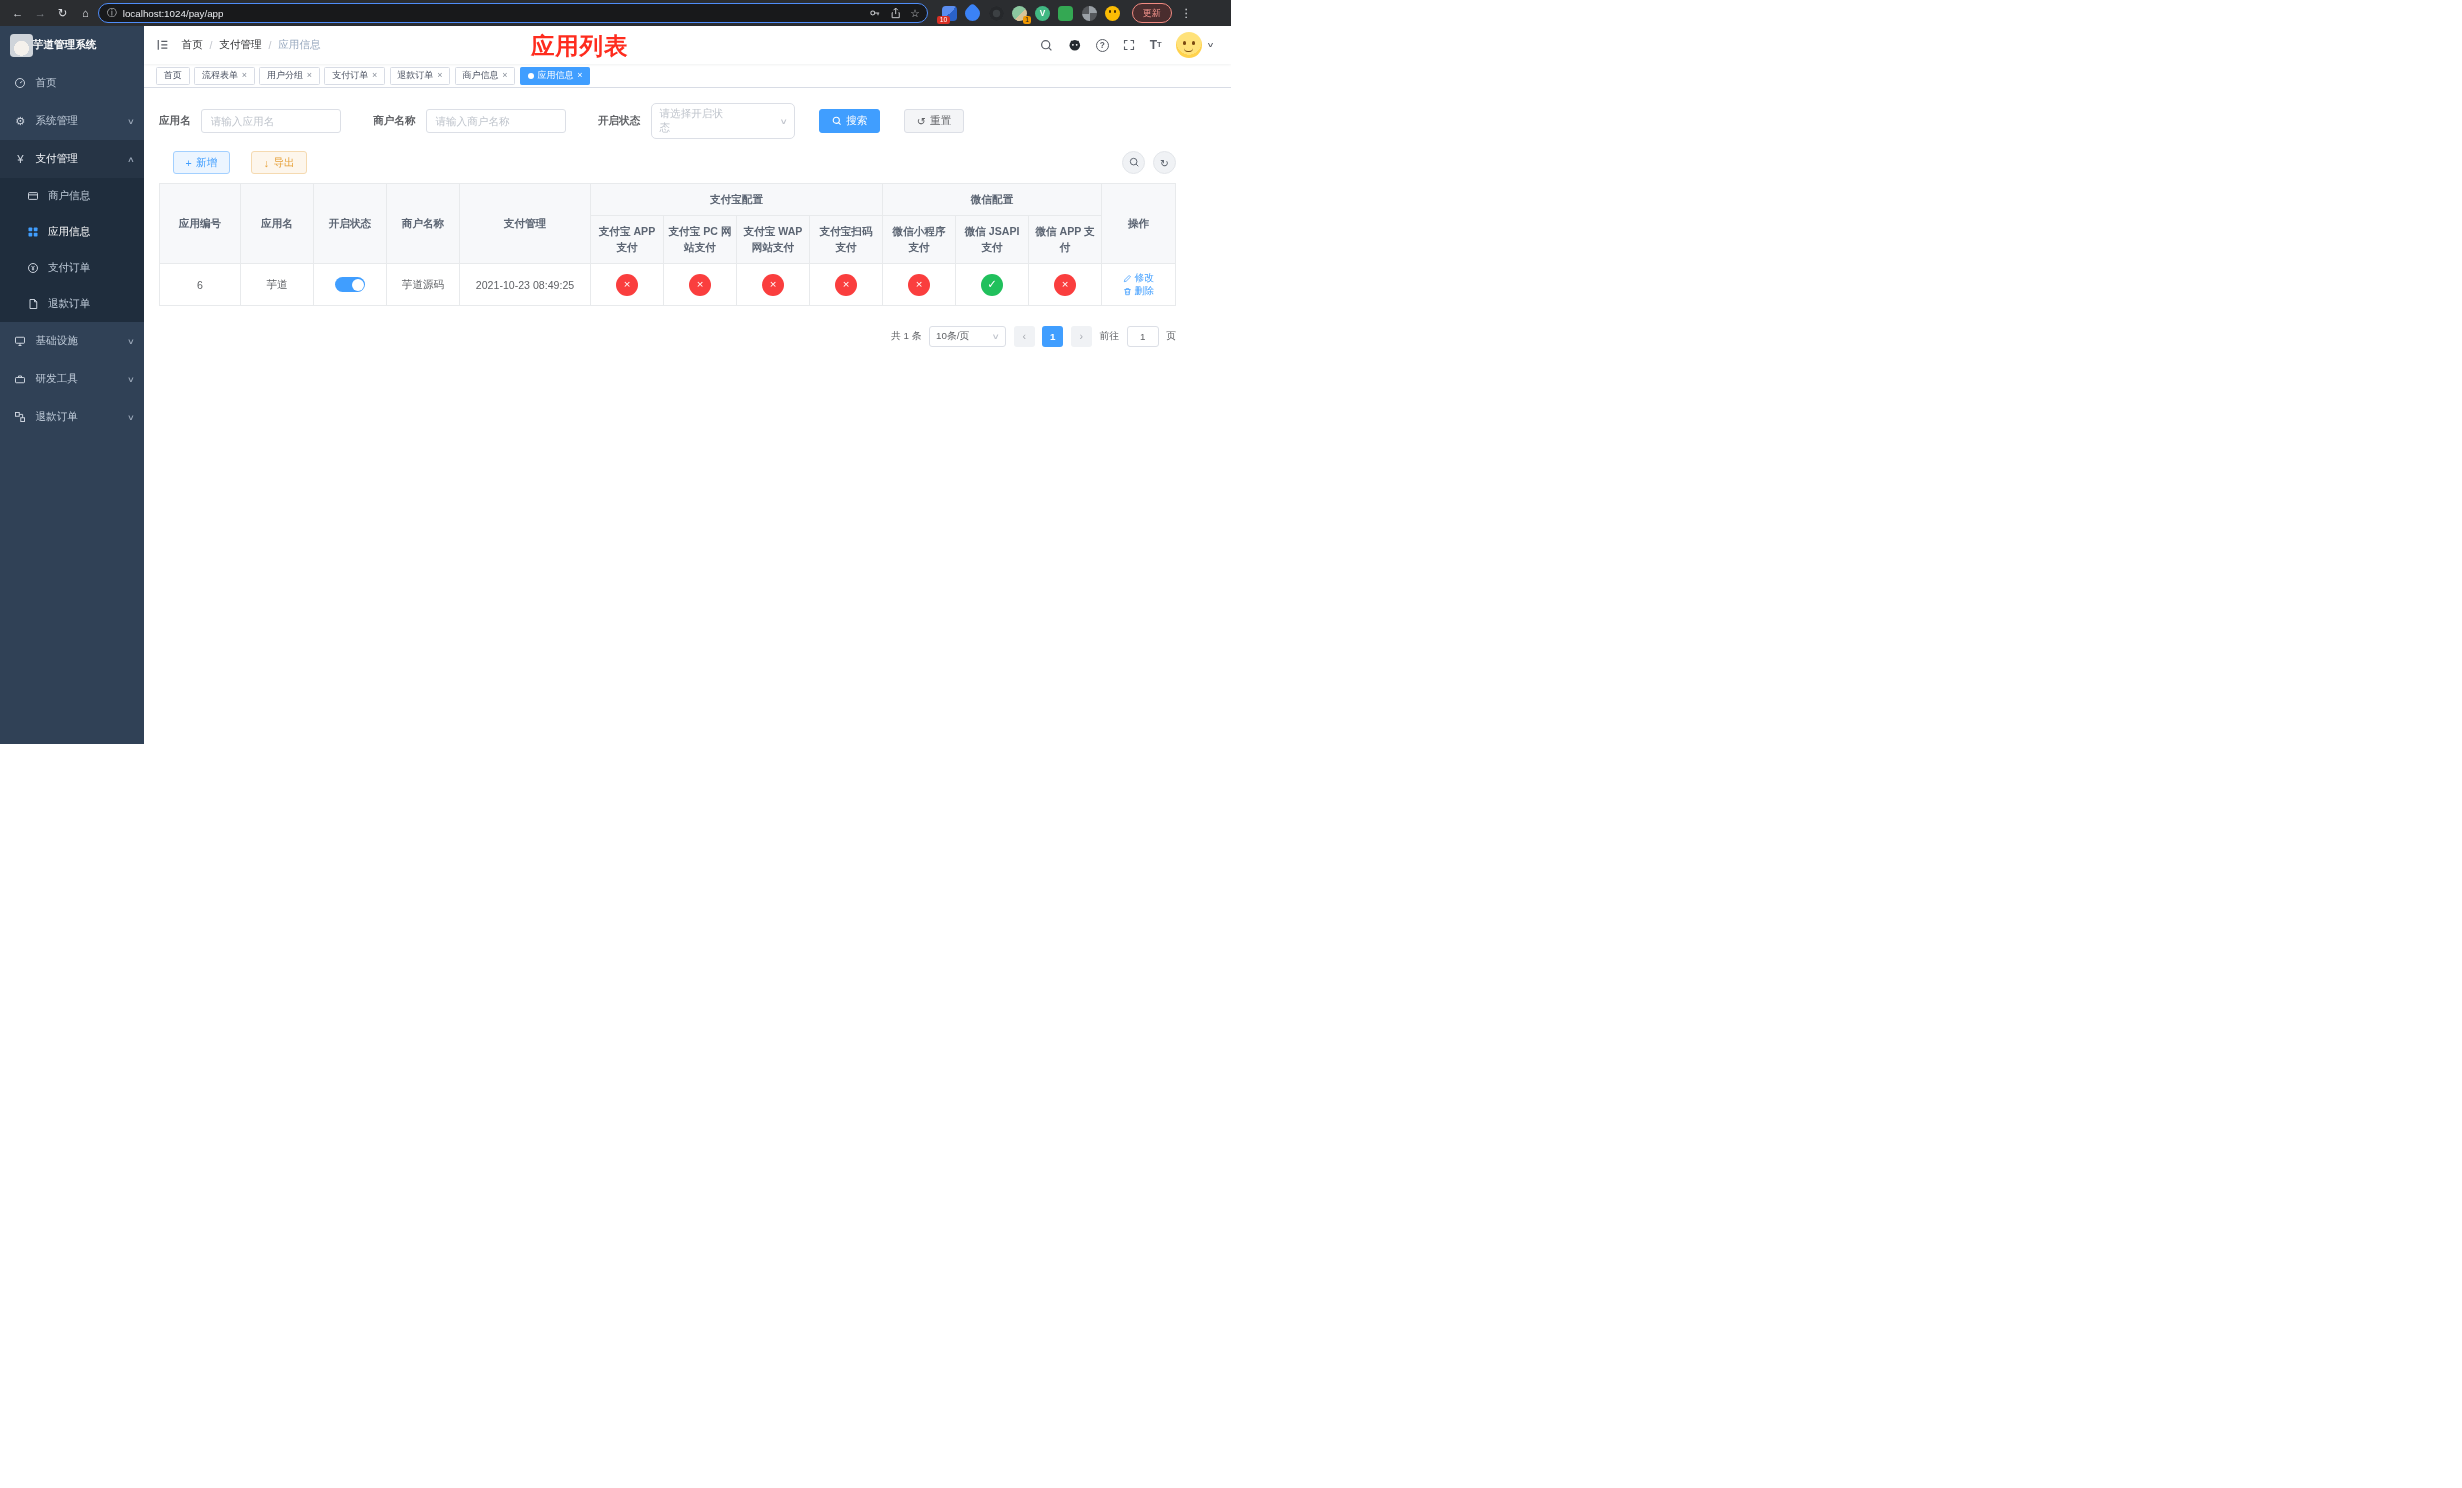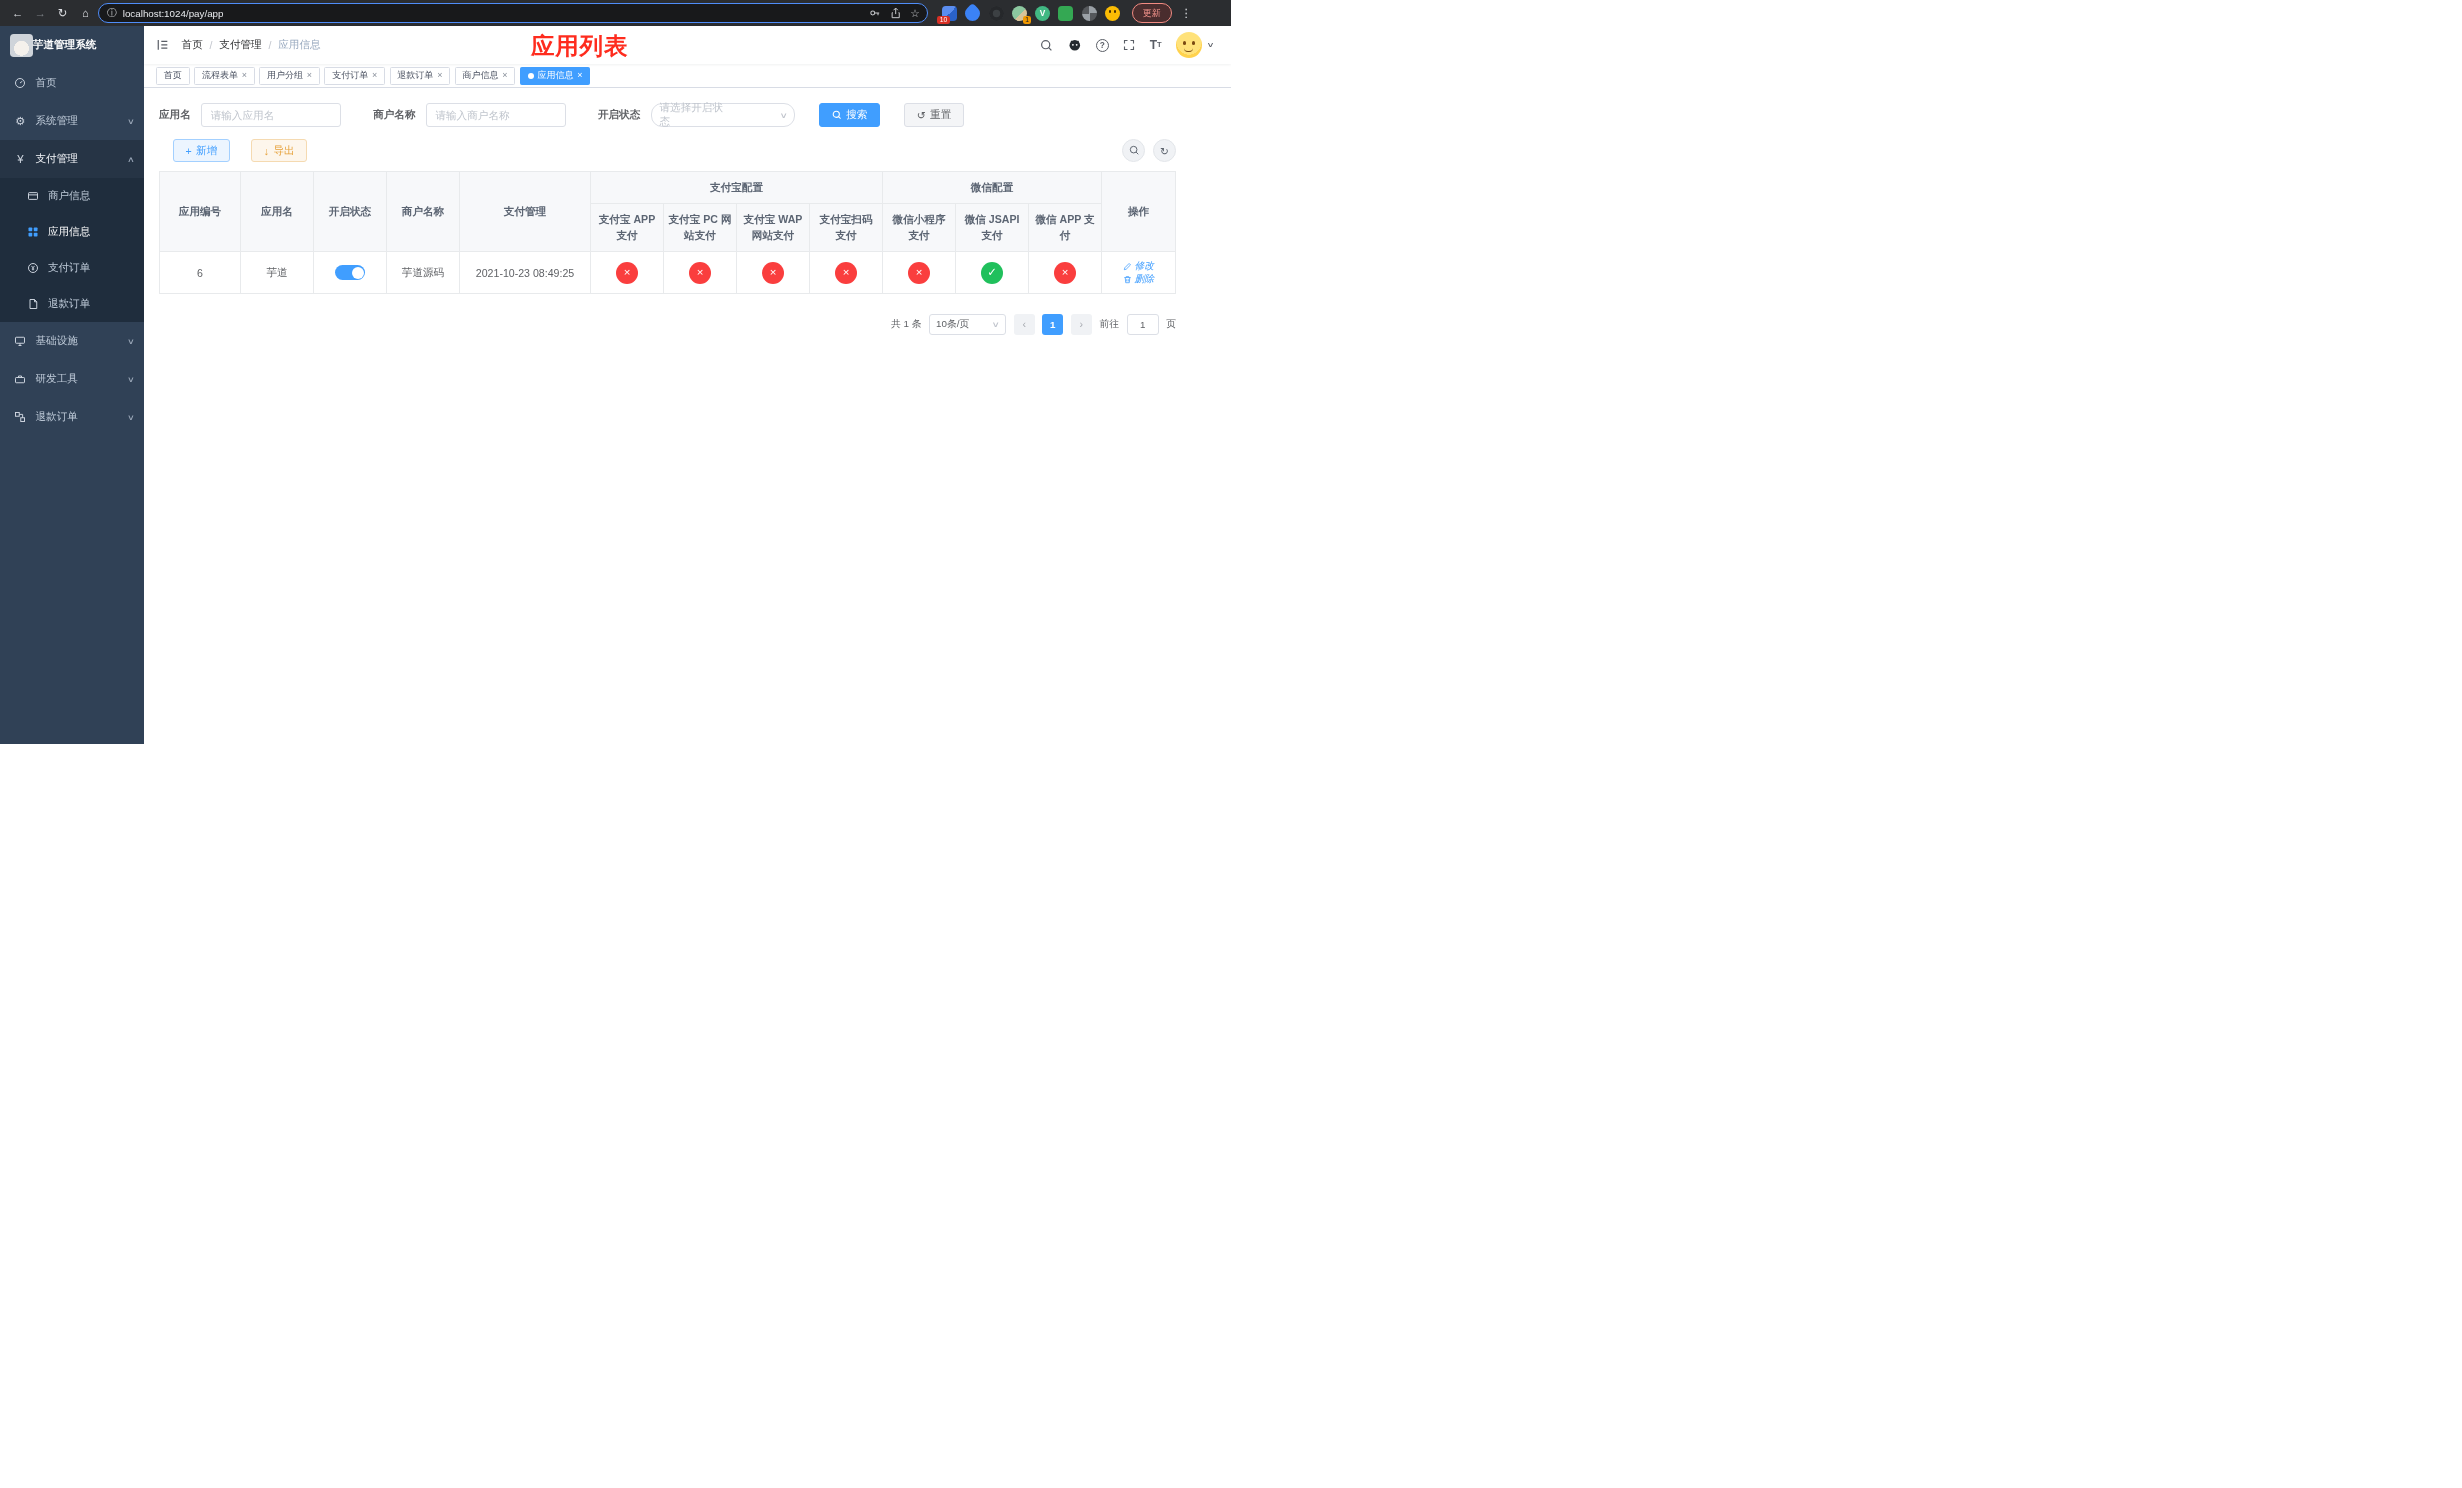--- a/index.html
+++ b/index.html
@@ -86,21 +86,21 @@
   .tag.active .x{color:#fff;}
 
   
   .content{padding:12px 15px;position:relative;flex:1;}
   .inner{width:1017px;}
   .filter{display:flex;align-items:center;gap:10.6px;margin-top:3px;}
   .filter .lbl{font-weight:bold;color:#606266;white-space:nowrap;}
   .filter .gap{width:10.6px;}
   .tin{width:140px;height:24px;border:0.8px solid var(--border);border-radius:3px;padding:0 8.3px;font-size:10.6px;color:#606266;outline:none;}
   .tin::placeholder{color:#bfc4cc;}
-  .selectbox{width:144px;height:24px;border:0.8px solid var(--border);border-radius:11px;display:flex;align-items:center;padding:0 7.6px;cursor:pointer;gap:48px;}
+  .selectbox{width:144px;height:36px;border:0.8px solid var(--border);border-radius:5px;display:flex;align-items:center;padding:0 7.6px;cursor:pointer;gap:48px;}
   .selectbox .ph{color:#bfc4cc;flex:1;font-size:10.6px;}
   .selectbox .ar{color:#c0c4cc;font-size:7.6px;transform:scaleX(1.5);}
   .btn{height:24px;border-radius:3px;border:0.8px solid transparent;font-size:10.6px;display:inline-flex;align-items:center;gap:4.5px;padding:0 11.4px;cursor:pointer;background:#fff;margin-left:14px;}
   .btn-primary{background:var(--blue);border-color:var(--blue);color:#fff;}
   .btn-default{background:#f4f5f7;border-color:var(--border);color:#606266;}
   .btn-plain-blue{background:#ecf5ff;border-color:#a3d0ff;color:var(--blue);height:23px;}
   .btn-plain-yellow{background:#fdf6ec;border-color:#f5dab1;color:var(--warn);height:23px;}
   .toolbar{display:flex;align-items:center;gap:7.6px;margin-top:12px;}
   .tool-right{margin-left:auto;display:flex;gap:7.6px;}
   .circle-btn{width:23px;height:23px;border-radius:50%;background:#f0f2f5;border:0.8px solid #e3e6ea;display:flex;align-items:center;justify-content:center;color:#5f6670;cursor:pointer;font-size:10.6px;}
@@ -110,21 +110,21 @@
   .grid th,.grid td{border:0.8px solid var(--table-border);text-align:center;margin-left:40px;}
   .grid thead th{background:#f7f8fa;color:#5c6573;font-weight:bold;font-size:10.6px;padding:7.6px 4.5px;line-height:1.5;}
   .grid tbody td{background:#fff;font-size:10.6px;color:#606266;height:42px;padding:4.5px;}
   .st{width:22px;height:22px;border-radius:50%;display:inline-flex;align-items:center;justify-content:center;color:#fff;font-size:11.4px;line-height:1;}
   .st-no{background:var(--danger);}
   .st-ok{background:var(--success);}
   .switch{width:30px;height:15px;border-radius:7.6px;background:#dcdfe6;display:inline-block;position:relative;cursor:pointer;vertical-align:middle;}
   .switch.on{background:var(--blue);}
   .switch .knob{position:absolute;top:1.5px;left:1.5px;width:12px;height:12px;border-radius:50%;background:#fff;}
   .switch.on .knob{left:auto;right:1.5px;}
-  .ops a{color:var(--blue);font-size:9.8px;text-decoration:none;display:inline-flex;align-items:center;gap:2.3px;margin:0 3.8px;cursor:pointer;white-space:nowrap;font-style:italic;}
+  .ops a{color:var(--blue);font-size:9.8px;text-decoration:none;display:inline-flex;align-items:center;gap:2.3px;margin:0 3.8px;cursor:pointer;white-space:nowrap;}
   .ops svg{stroke:var(--blue);fill:none;stroke-width:1.2;}
 
   
   .pager{width:1017px;display:flex;justify-content:flex-end;align-items:center;gap:7.6px;margin-top:19.7px;font-size:9.8px;color:#606266;}
   .psel{width:77px;height:21px;border:0.8px solid var(--border);border-radius:3px;display:flex;align-items:center;padding:0 6px;cursor:pointer;}
   .psel .sv{flex:1;font-size:9.8px;color:#606266;}
   .pbtn{width:21px;height:21px;border-radius:3px;background:#f0f2f5;display:flex;align-items:center;justify-content:center;color:#a8abb2;font-size:10.6px;cursor:pointer;}
   .pcur{width:21px;height:21px;border-radius:3px;background:var(--blue);color:#fff;display:flex;align-items:center;justify-content:center;font-weight:bold;font-size:9.8px;cursor:pointer;}
   .goto-in{width:32px;height:21px;border:0.8px solid var(--border);border-radius:3px;text-align:center;font-size:9.8px;color:#606266;outline:none;}
 

